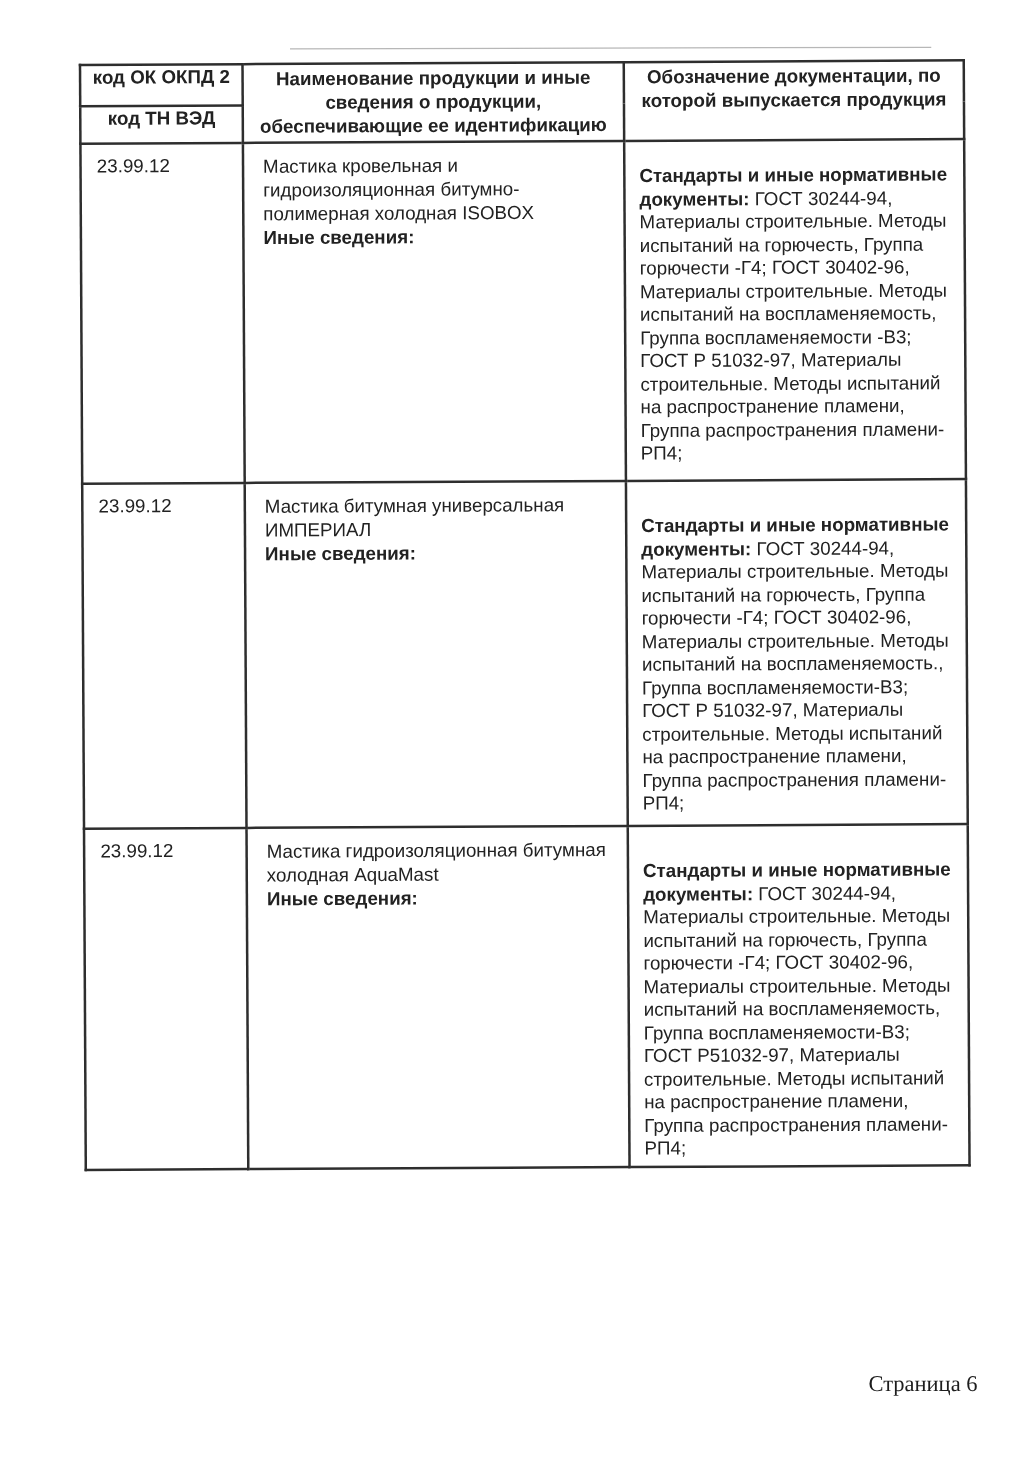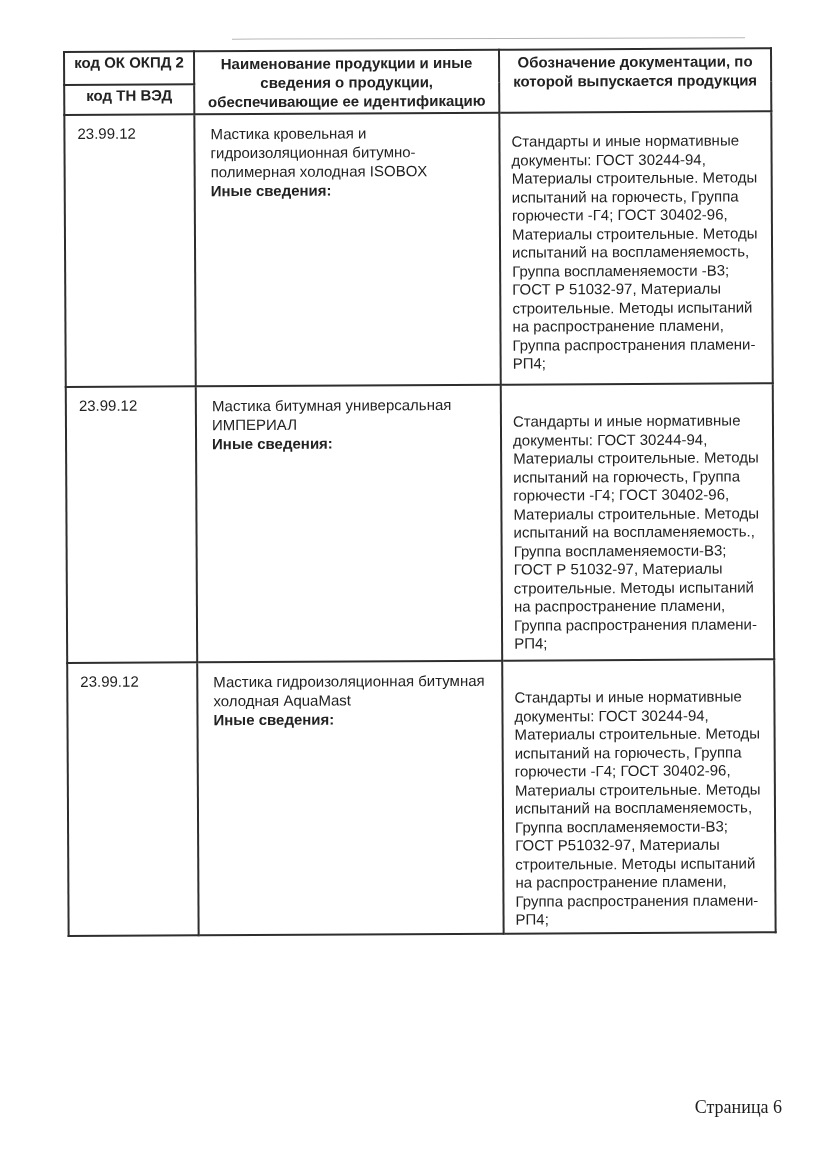--- a/index.html
+++ b/index.html
@@ -70,21 +70,21 @@
     padding:9px 10px 0 15px;
   }
   .product-name{white-space:pre-line;}
   .other-info{font-weight:bold;}
   td.docs-cell{
     font-size:15px;
     line-height:18.5px;
     padding:27px 8px 0 11px;
   }
   tbody tr:first-child td.docs-cell{padding-top:19px;}
-  .docs-lead{font-weight:normal;}
+  .docs-lead{font-weight:bold;}
   
   .footer{
     position:absolute;
     top:1070px;right:45px;
     font-family:"Liberation Serif",serif;
     font-size:18px;
     color:#1d1d1d;
   }
 </style>
 </head>

